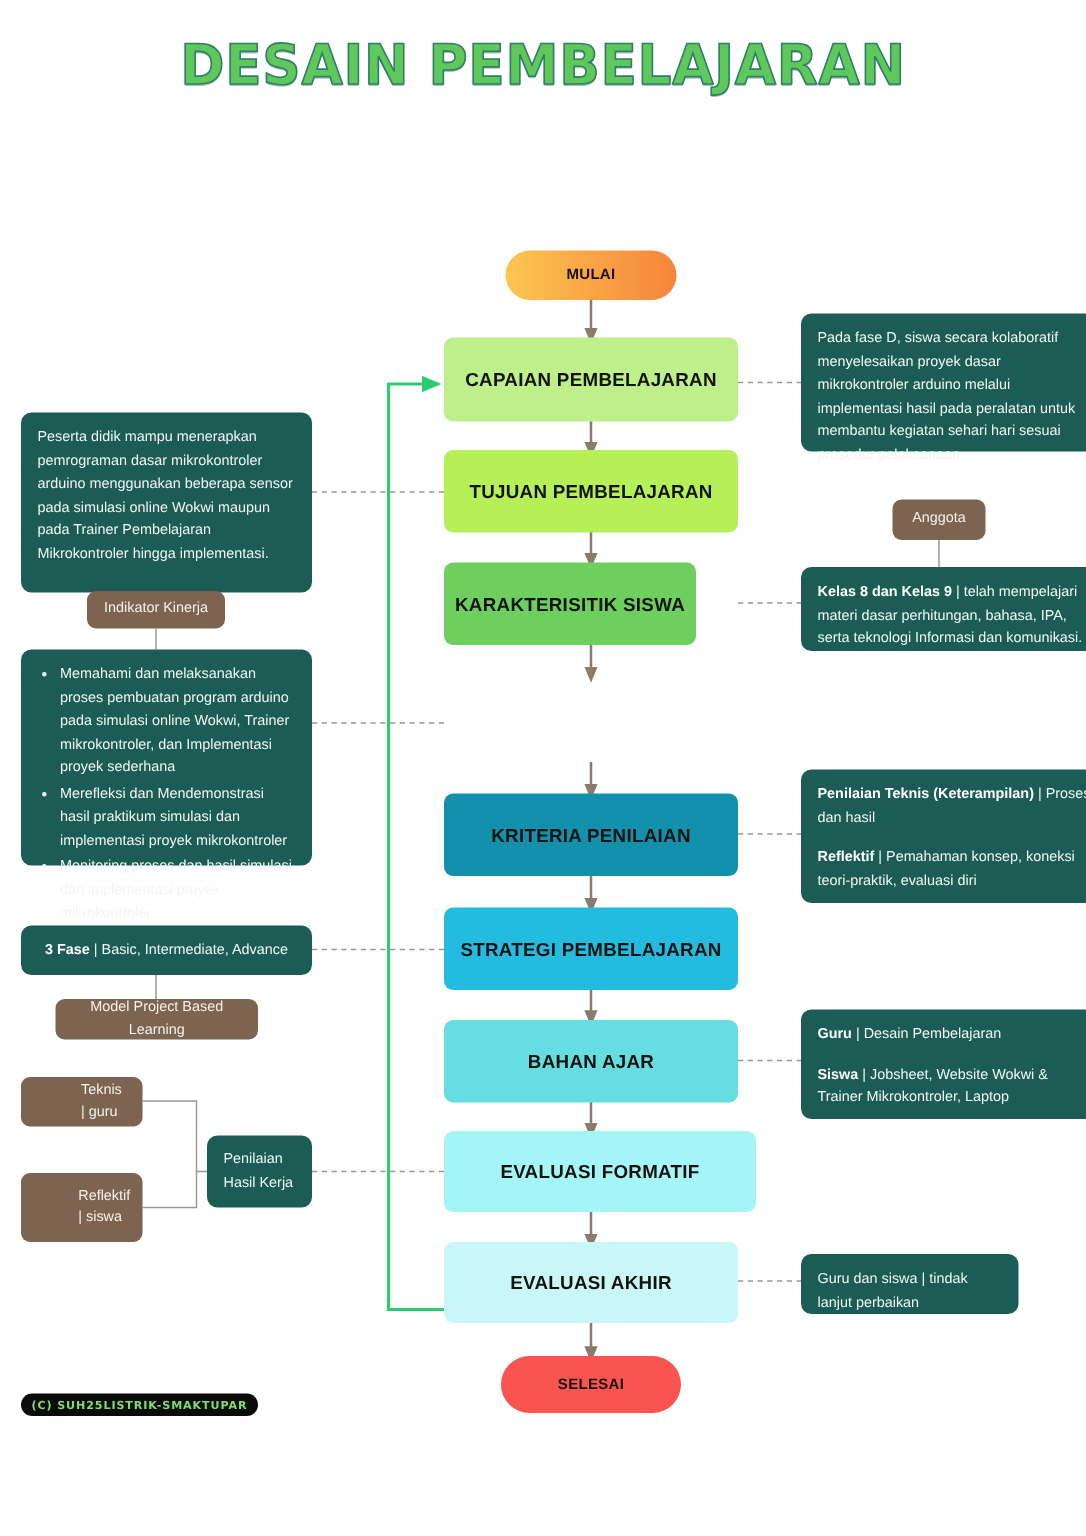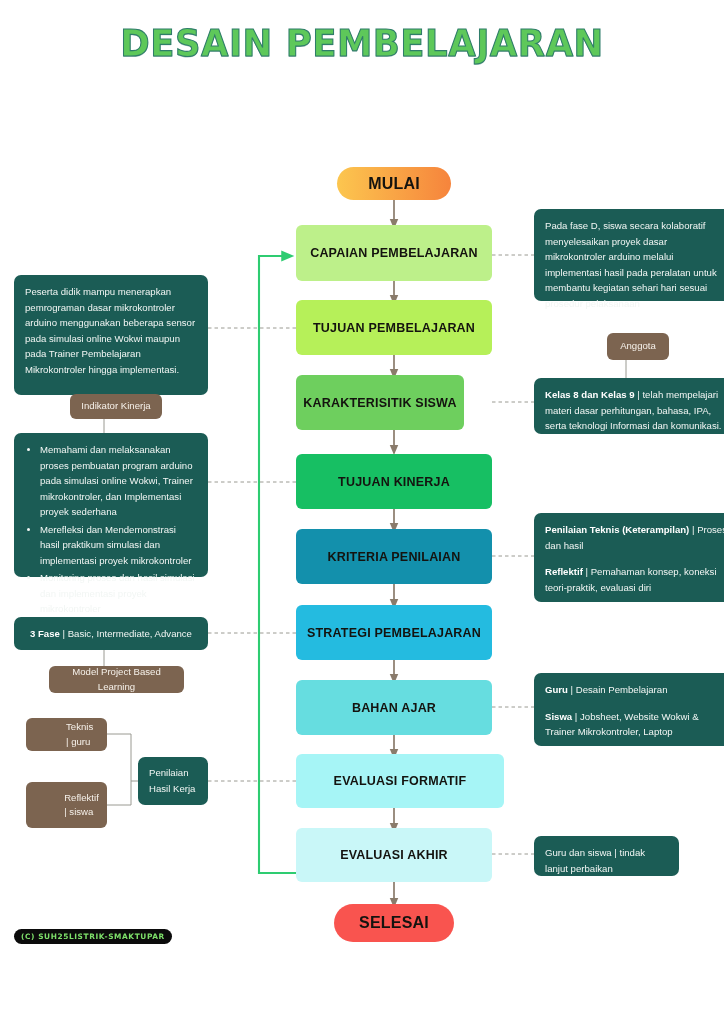--- a/index.html
+++ b/index.html
@@ -44,21 +44,21 @@
     display: flex;
     align-items: center;
     justify-content: center;
     text-align: center;
     color: #14130f;
     font-weight: bold;
     font-size: 12.5px;
     letter-spacing: .2px;
     border-radius: 6px;
   }
-  .pill { border-radius: 24px; font-size: 16px; }
+  .pill { border-radius: 24px; font-size: 10px; }
 
   
   .note {
     position: absolute;
     background: #1b5c55;
     color: #f2f6f4;
     border-radius: 7px;
     font-size: 9.6px;
     line-height: 1.62;
     padding: 9px 11px;
@@ -75,21 +75,20 @@
     background: #7c6450;
     color: #f6f1ea;
     border-radius: 6px;
     font-size: 9.6px;
     line-height: 1.5;
     padding: 7px 10px;
     display: flex;
     align-items: center;
     justify-content: center;
     text-align: center;
-    margin-left: 12px;
   }
   .tag-left { justify-content: center; text-align: left; padding-left: 40px; }
 
   
   #footer {
     position: absolute;
     left: 14px; top: 929px;
     background: #0b0b0b;
     color: #7ee06a;
     font-family: "DejaVu Sans", sans-serif;
@@ -172,23 +171,20 @@
   </div>
 
   <div class="node" style="left:296px; top:300px; width:196px; height:55px; background:#b6f059;">
     <span>TUJUAN PEMBELAJARAN</span>
   </div>
 
   <div class="node" style="left:296px; top:375px; width:168px; height:55px; background:#6ecf5e;">
     <span>KARAKTERISITIK SISWA</span>
   </div>
 
-  <div class="node" style="left:296px; top:454px; width:196px; height:55px; background:#17bf63;">
-    <span>TUJUAN KINERJA</span>
-  </div>
 
   <div class="node" style="left:296px; top:529px; width:196px; height:55px; background:#1390ac;">
     <span>KRITERIA PENILAIAN</span>
   </div>
 
   <div class="node" style="left:296px; top:605px; width:196px; height:55px; background:#24bbe0;">
     <span>STRATEGI PEMBELAJARAN</span>
   </div>
 
   <div class="node" style="left:296px; top:680px; width:196px; height:55px; background:#66dde0;">

